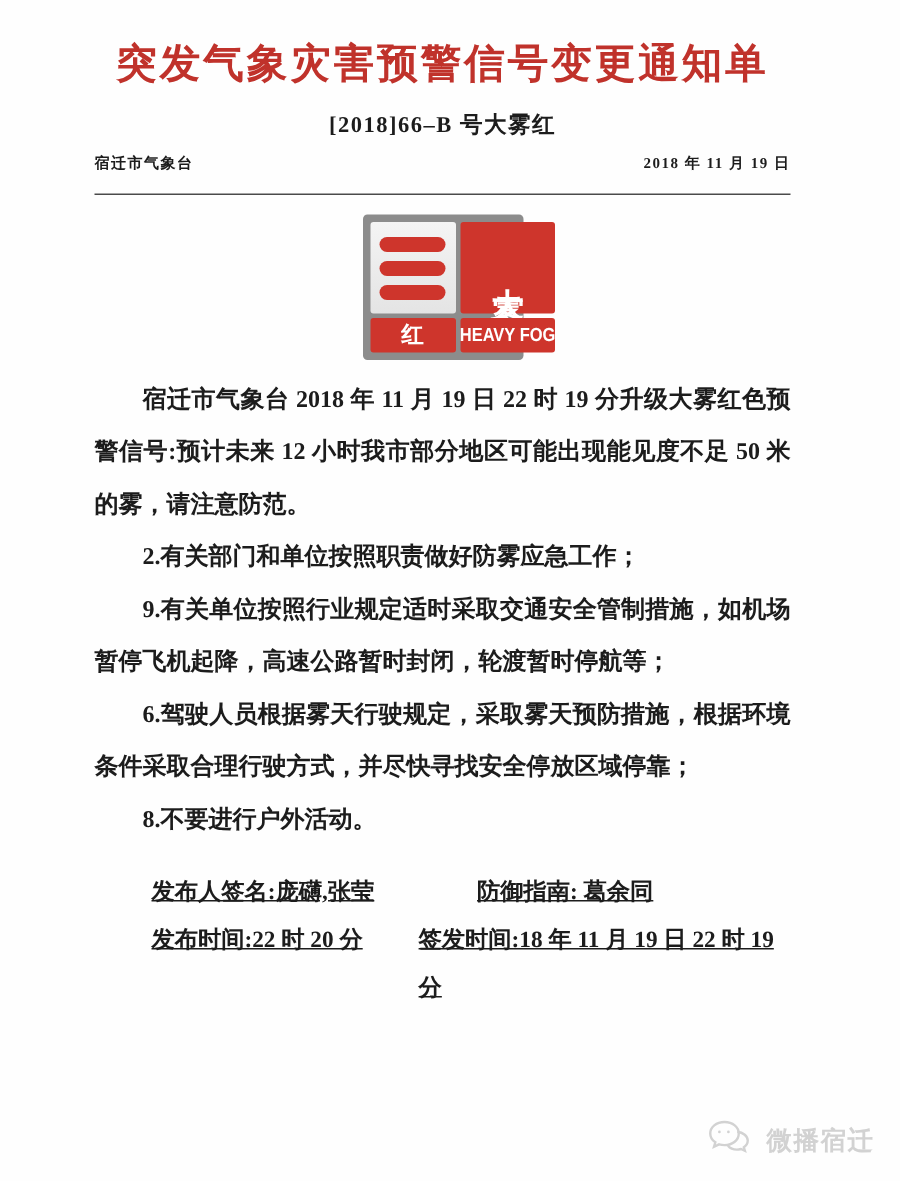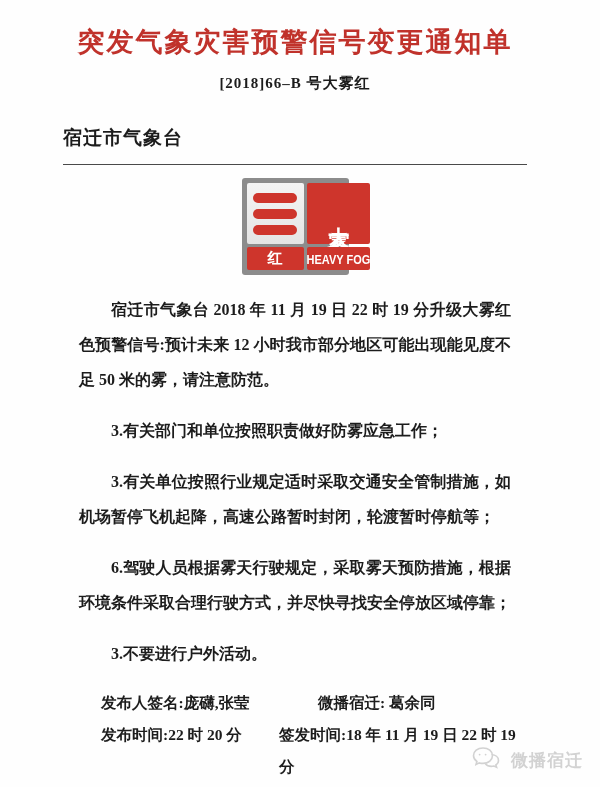--- a/index.html
+++ b/index.html
@@ -24,25 +24,25 @@
     white-space: nowrap;
   }
   .doc-number {
     margin-top: 14px;
     text-align: center;
     font-size: 15px;
     font-weight: bold;
     letter-spacing: 1px;
   }
   .meta-row {
-    margin-top: 32px;
+    margin-top: 9px;
     display: flex;
     justify-content: space-between;
     align-items: center;
-    font-size: 19px;
+    font-size: 10px;
     font-weight: bold;
     letter-spacing: 1px;
   }
   .divider {
     margin-top: 13px;
     border: 0;
     border-top: 1.6px solid #4a4a4a;
     height: 0;
   }
   .icon-wrap { text-align: center; margin-top: 13px; height: 98px; }
@@ -89,25 +89,26 @@
     letter-spacing: 0px; white-space: nowrap;
     transform: scaleY(1.15);
   }
   .body-text {
     margin-top: 8px;
     font-size: 16px;
     font-weight: bold;
     line-height: 35px;
     text-align: justify;
   }
-  .body-text p { margin: 16px; text-indent: 2em; }
+  .body-text p { margin: 0; text-indent: 2em; }
   .sign-block {
     margin-top: 15px;
     font-size: 15.5px;
     font-weight: bold;
+    text-decoration: underline;
   }
   .sig-row { display: flex; padding-left: 38px; line-height: 32px; }
   .sig-row .cell-a1 { width: 217px; }
   .sig-row .cell-a2 { width: 184px; }
   .watermark {
     position: absolute;
     right: 17px; bottom: 12px;
     display: flex; align-items: center; gap: 10px;
     color: var(--watermark_gray, #d2d2d2);
     font-size: 17px; font-weight: bold;
@@ -120,20 +121,21 @@
 <body>
 
 <div class="doc">
 
   <h1 class="doc-title">突发气象灾害预警信号变更通知单</h1>
 
   <div class="doc-number">[2018]66–B 号大雾红</div>
 
   <div class="meta-row">
     <span>宿迁市气象台</span>
+    <span>2018 年 11 月 19 日</span>
   </div>
 
   <hr class="divider">
 
   <div class="icon-wrap">
     <div class="fog-icon">
       <div class="panel-bars">
         <span class="fog-bar"></span>
         <span class="fog-bar"></span>
         <span class="fog-bar"></span>
@@ -145,30 +147,30 @@
         <span class="hong">红</span>
       </div>
       <div class="panel-red">
         <span class="heavyfog">HEAVY FOG</span>
       </div>
     </div>
   </div>
 
   <div class="body-text">
     <p>宿迁市气象台 2018 年 11 月 19 日 22 时 19 分升级大雾红色预警信号:预计未来 12 小时我市部分地区可能出现能见度不足 50 米的雾，请注意防范。</p>
-    <p>3.有关部门和单位按照职责做好防雾应急工作；</p>
-    <p>3.有关单位按照行业规定适时采取交通安全管制措施，如机场暂停飞机起降，高速公路暂时封闭，轮渡暂时停航等；</p>
+    <p>2.有关部门和单位按照职责做好防雾应急工作；</p>
+    <p>9.有关单位按照行业规定适时采取交通安全管制措施，如机场暂停飞机起降，高速公路暂时封闭，轮渡暂时停航等；</p>
     <p>6.驾驶人员根据雾天行驶规定，采取雾天预防措施，根据环境条件采取合理行驶方式，并尽快寻找安全停放区域停靠；</p>
-    <p>3.不要进行户外活动。</p>
+    <p>8.不要进行户外活动。</p>
   </div>
 
   <div class="sign-block">
     <div class="sig-row">
       <span class="cell-a1">发布人签名:庞礴,张莹</span>
-      <span>微播宿迁: 葛余同</span>
+      <span>防御指南: 葛余同</span>
     </div>
     <div class="sig-row">
       <span class="cell-a2">发布时间:22 时 20 分</span>
       <span>签发时间:18 年 11 月 19 日 22 时 19 分</span>
     </div>
   </div>
 
 </div>
 
 <div class="watermark">

